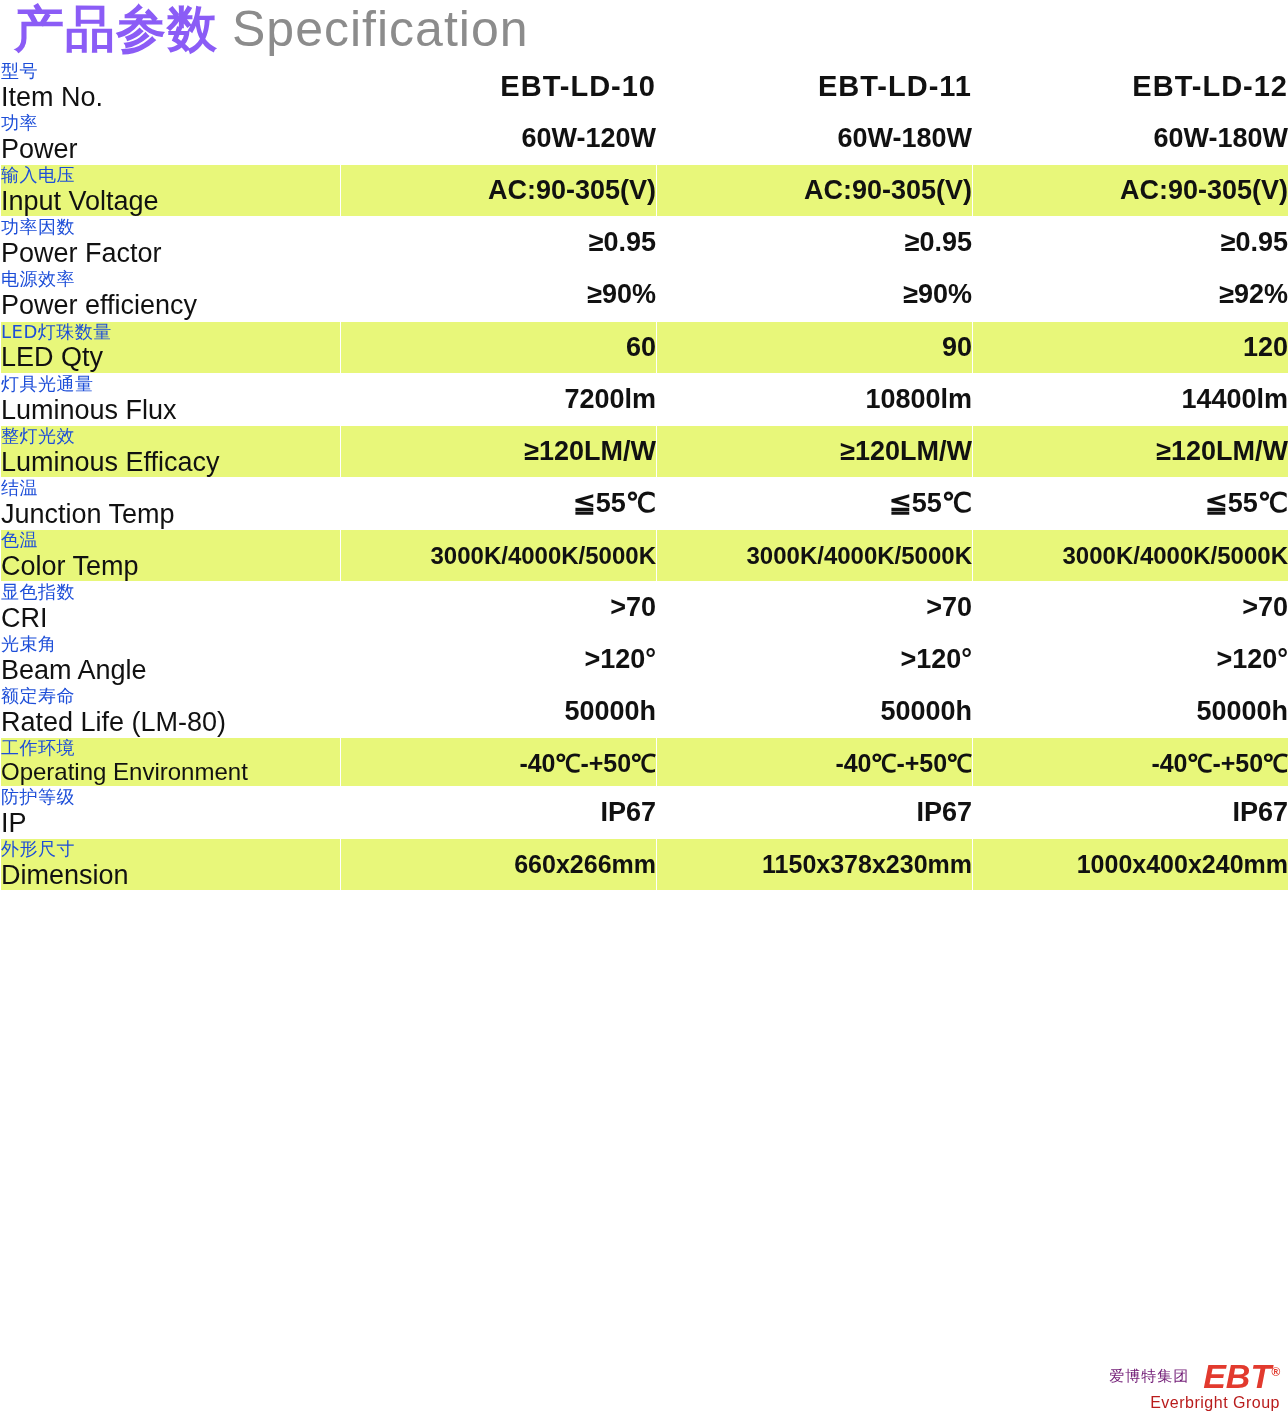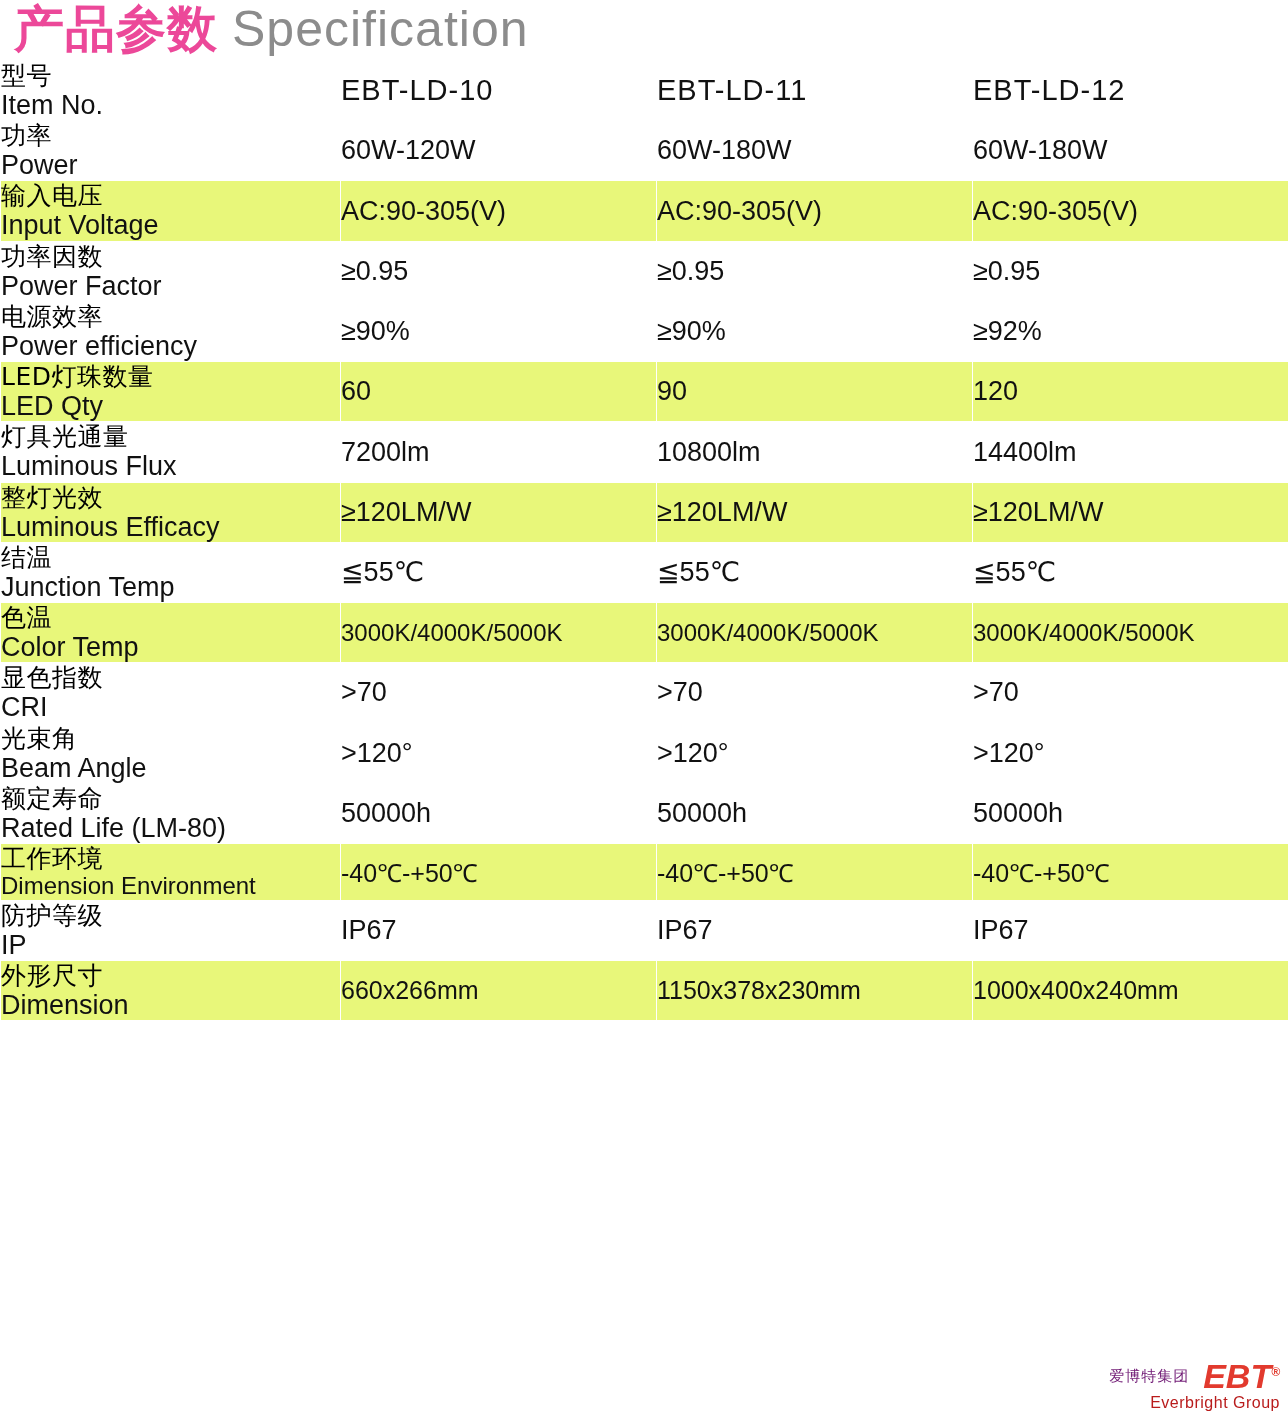--- a/index.html
+++ b/index.html
@@ -19,21 +19,21 @@
   
   .title-bar {
     padding: 4px 0 6px 14px;
     white-space: nowrap;
     line-height: 1;
   }
   .title-cn {
     font-family: "DejaVu Sans", sans-serif;
     font-weight: bold;
     font-size: 50px;
-    color: #ec4899;
+    color: #8b5cf6;
     letter-spacing: 1px;
     vertical-align: baseline;
   }
   .title-en {
     font-family: "Liberation Sans", sans-serif;
     font-size: 50px;
     color: #8c8c8c;
     letter-spacing: 1px;
     margin-left: 14px;
     vertical-align: baseline;
@@ -52,31 +52,32 @@
   .row-a td { background: #ffffff; }
   .row-b td { background: #e8f77a; }
 
   td.label {
     width: 340px;
     padding: 4px 0 6px 20px;
     text-align: left;
   }
   td.val {
     width: 316px;
-    text-align: left;
+    text-align: right;
     font-size: 27px;
     color: #111;
     font-family: "Liberation Sans", sans-serif;
     white-space: nowrap;
+    font-weight: bold;
   }
   .cn {
     display: block;
     font-family: "DejaVu Sans", sans-serif;
-    font-size: 25px;
-    color: #000000;
+    font-size: 18px;
+    color: #1d4ed8;
     line-height: 1.16;
     letter-spacing: 0.5px;
   }
   .en {
     display: block;
     font-family: "Liberation Sans", sans-serif;
     font-size: 27px;
     color: #111;
     line-height: 1.12;
   }
@@ -265,21 +266,21 @@
           <span class="en">Rated Life (LM-80)</span>
         </td>
         <td class="val">50000h</td>
         <td class="val">50000h</td>
         <td class="val">50000h</td>
       </tr>
 
       <tr class="row-b">
         <td class="label">
           <span class="cn">工作环境</span>
-          <span class="en sm">Dimension Environment</span>
+          <span class="en sm">Operating Environment</span>
         </td>
         <td class="val sm">-40℃-+50℃</td>
         <td class="val sm">-40℃-+50℃</td>
         <td class="val sm">-40℃-+50℃</td>
       </tr>
 
       <tr class="row-a">
         <td class="label">
           <span class="cn">防护等级</span>
           <span class="en">IP</span>

